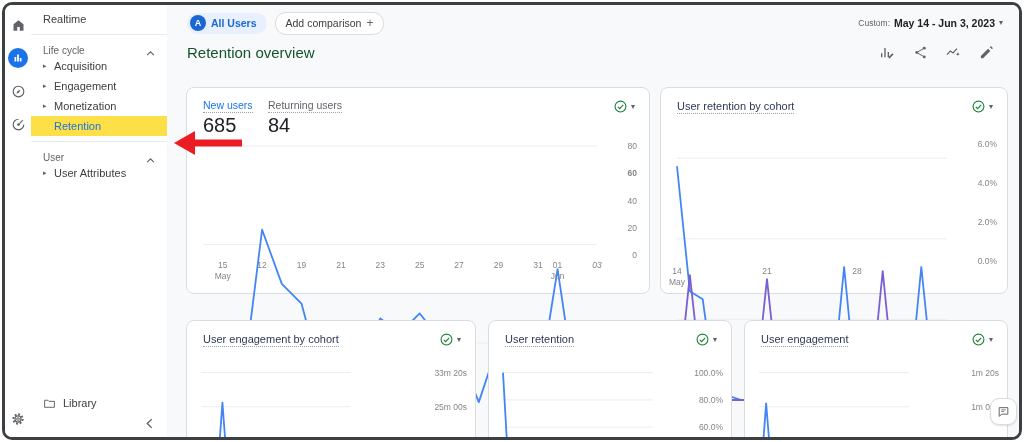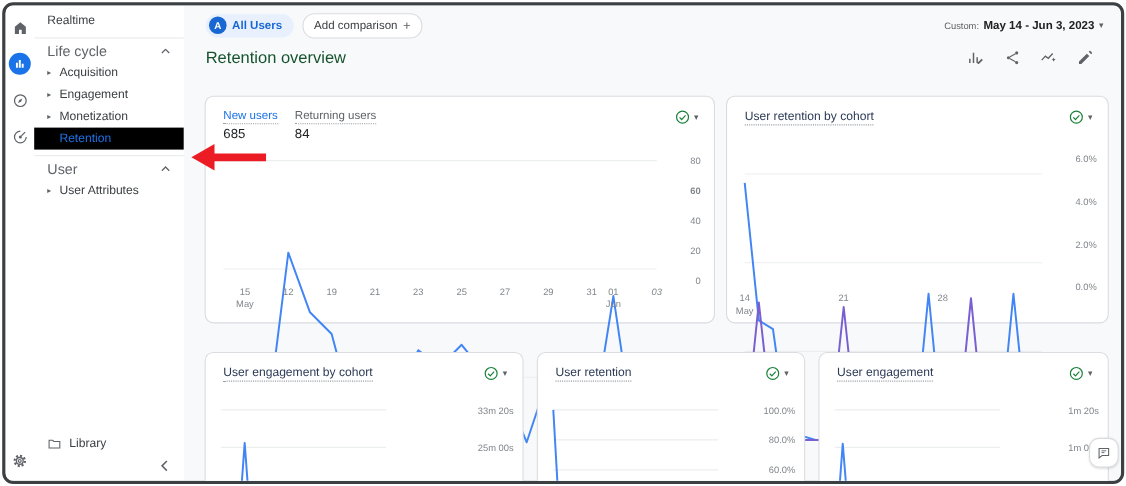--- a/index.html
+++ b/index.html
@@ -14,24 +14,24 @@
   .rail .spacer{flex:1}
   .rail-btn{width:20px;height:20px;border:none;background:none;padding:0;cursor:pointer;
             display:flex;align-items:center;justify-content:center}
   .rail-btn.active{border-radius:50%;background:#1a73e8}
 
   
   .sidebar{position:absolute;left:26px;top:0;bottom:0;width:136px;background:#fff;z-index:3;padding-top:4px}
   .side-item{height:20px;display:flex;align-items:center;padding-left:12px;font-size:11px;color:#3c4043;cursor:pointer}
   .side-item .tri{width:11px;font-size:7px;color:#5f6368;flex:none}
   .side-item.leaf{padding-left:23px}
-  .side-item.selected{background:#000000;color:#1a73e8}
+  .side-item.selected{background:#fde047;color:#1a73e8}
   .side-divider{height:1px;background:#e8eaed;margin:5px 0 2px}
-  .side-section{height:19px;display:flex;align-items:center;justify-content:space-between;
-                padding:0 12px;font-size:13px;color:#5f6368;cursor:pointer;margin-top:1px}
+  .side-section{height:19px;display:flex;align-items:flex-end;justify-content:space-between;
+                padding:0 12px;font-size:10px;color:#5f6368;cursor:pointer;margin-top:1px}
   .side-bottom{position:absolute;left:0;right:0;bottom:4px}
   .collapse-row{height:20px;display:flex;align-items:center;justify-content:flex-end;padding-right:12px}
   .collapse-btn{border:none;background:none;padding:2px;cursor:pointer;display:flex}
 
   
   .annotation-arrow{position:absolute;left:167px;top:125px;z-index:6;pointer-events:none}
 
   
   .main{position:absolute;left:162px;top:0;right:0;bottom:0;background:#f8f9fa}
   .topbar{position:absolute;left:20px;top:7px;right:16px;height:22px;display:flex;align-items:center;gap:8px}
@@ -62,21 +62,21 @@
 
   .card-title{position:absolute;left:16px;top:12px;font-size:11px;color:#2b3a55}
   .card-title span{border-bottom:1px dotted #9aa0a6;padding-bottom:1px}
   .qual{position:absolute;right:12px;top:10px;display:flex;align-items:center;gap:4px;cursor:pointer;
         border:none;background:none;padding:2px}
   .metric{position:absolute;top:11px}
   .metric .mlabel{font-size:10.5px}
   .metric .mlabel span{border-bottom:1px dotted #9aa0a6;padding-bottom:1px}
   .metric.m1{left:16px}.metric.m1 .mlabel{color:#1a73e8}
   .metric.m2{left:81px}.metric.m2 .mlabel{color:#5f6368}
-  .metric .mvalue{font-size:12px;color:#202124;margin-top:3px}
+  .metric .mvalue{font-size:20px;color:#202124;margin-top:3px}
 
   .plot{position:absolute;overflow:visible}
   #card-users .plot{left:16px;right:52px;top:58px;bottom:38px;width:auto;height:auto}
   #card-cohort .plot{left:16px;right:60px;top:42px;bottom:32px;width:auto;height:auto}
   .card-bottom .plot{left:14px;right:64px;top:38px;height:150px;width:auto}
 
   .yticks{position:absolute}
   #card-users .yticks{top:58px;bottom:38px;right:12px;width:34px}
   #card-cohort .yticks{top:42px;bottom:32px;right:10px;width:44px}
   .card-bottom .yticks{top:38px;height:150px;right:8px;width:52px}

